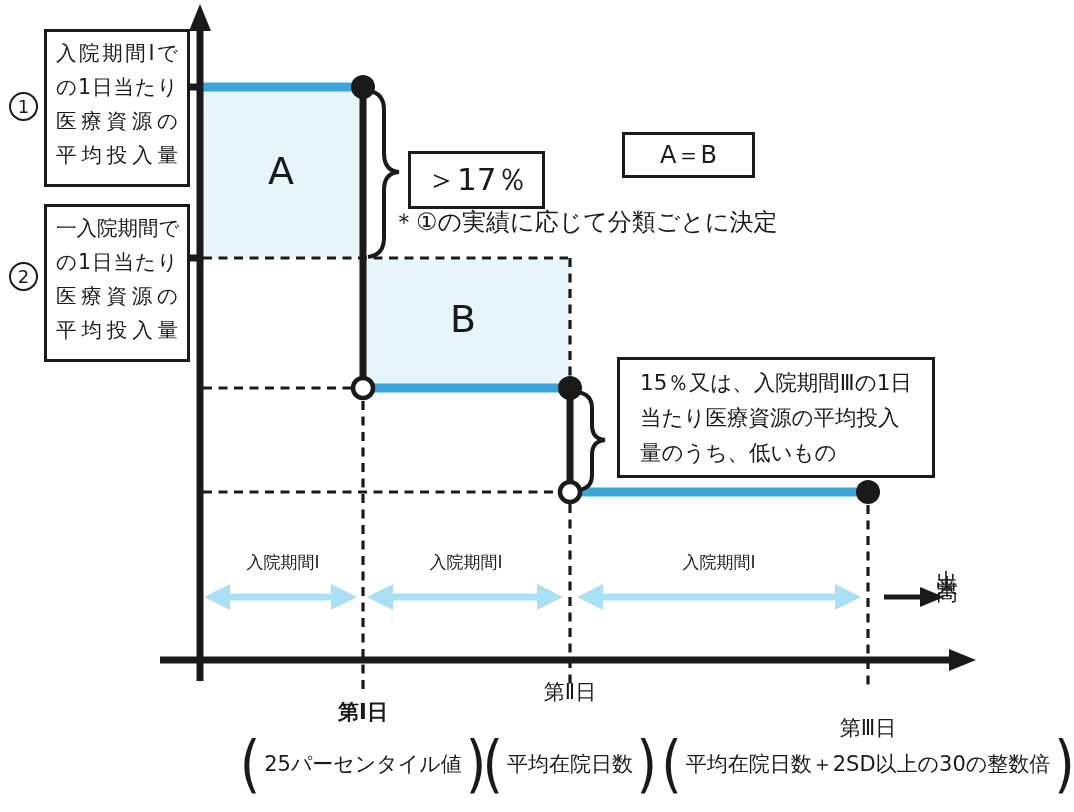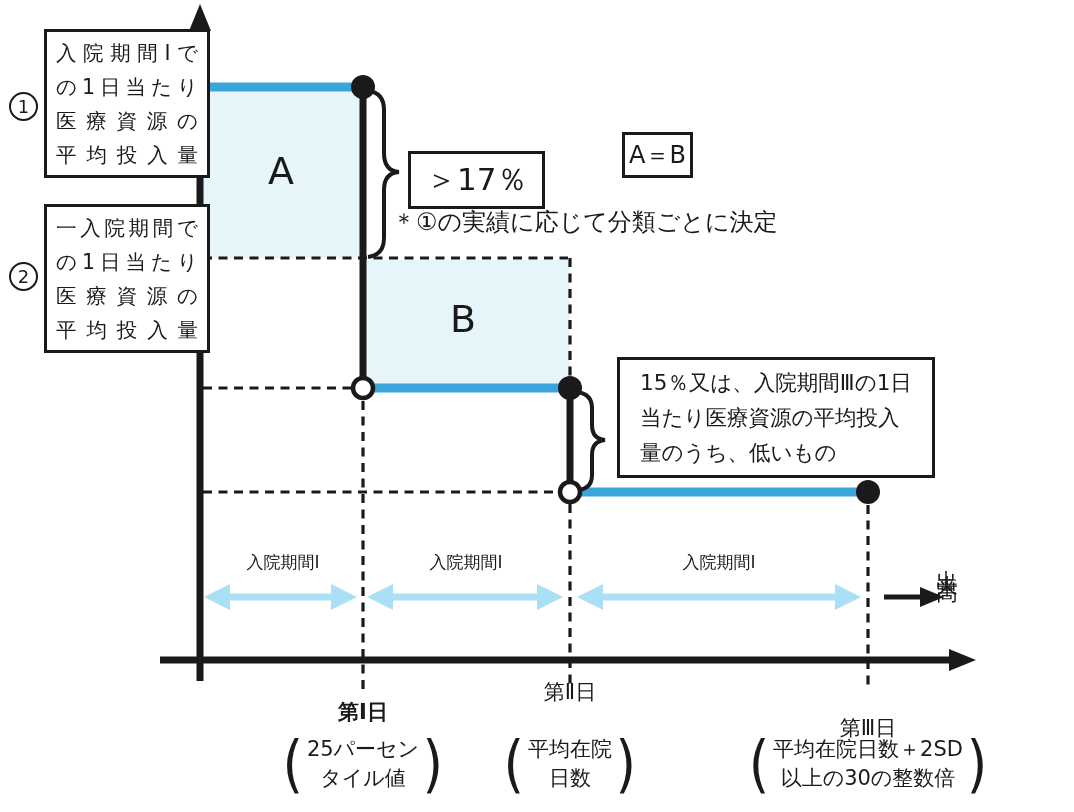--- a/index.html
+++ b/index.html
@@ -4,48 +4,48 @@
 <style>
   html,body{margin:0;padding:0;background:#ffffff;}
   .stage{
     position:relative;width:1074px;height:812px;background:#ffffff;overflow:hidden;
     font-family:"DejaVu Sans","Liberation Sans",sans-serif;color:#1a1a1a;
   }
   .stage svg{position:absolute;left:0;top:0;}
   .abs{position:absolute;}
   
   .label-box{
-    box-sizing:border-box;width:166px;border:3px solid #1a1a1a;background:#fff;
-    padding:4px 9px 3px 9px;
+    box-sizing:border-box;width:146px;border:3px solid #1a1a1a;background:#fff;
+    padding:4px 9px 12px 9px;
   }
   .label-box .bl{
     font-size:20.5px;line-height:34px;white-space:nowrap;
     text-align:center;text-align-last:justify;
   }
   .circle-num{
     box-sizing:border-box;width:29px;height:29px;border:2.5px solid #1a1a1a;border-radius:50%;
     display:flex;align-items:center;justify-content:center;font-size:18px;background:#fff;
   }
   .region-letter{font-size:38px;line-height:38px;}
   .framed{
     box-sizing:border-box;border:3px solid #1a1a1a;background:#fff;display:inline-block;
     white-space:nowrap;
   }
   .gt17{font-size:31px;padding:5px 15px;}
-  .aeqb{font-size:24px;padding:4px 4px;}
+  .aeqb{font-size:24px;padding:4px 35px;}
   .note-text{font-size:24px;white-space:nowrap;}
   .box15{font-size:21.5px;line-height:35px;padding:5px 20px;}
   .period-label{font-size:17px;white-space:nowrap;transform:translateX(-50%);}
   .day-label{font-size:21px;white-space:nowrap;transform:translateX(-50%);}
   .paren-group{display:flex;align-items:center;transform:translateX(-50%);}
   .paren{
     font-size:62px;line-height:62px;font-weight:400;transform:scaleX(0.85);
     display:inline-block;
   }
-  .paren-lines{display:flex;flex-direction:column;align-items:center;padding:0 2px;}
+  .paren-lines{display:flex;flex-direction:row;align-items:center;padding:0 2px;}
   .paren-lines .pl{font-size:21px;line-height:29px;white-space:nowrap;text-align:center;}
   .fee-label{
     writing-mode:vertical-rl;text-orientation:upright;font-size:22px;letter-spacing:5px;
     white-space:nowrap;
   }
 </style>
 </head>
 <body>
 
 <div class="stage">

